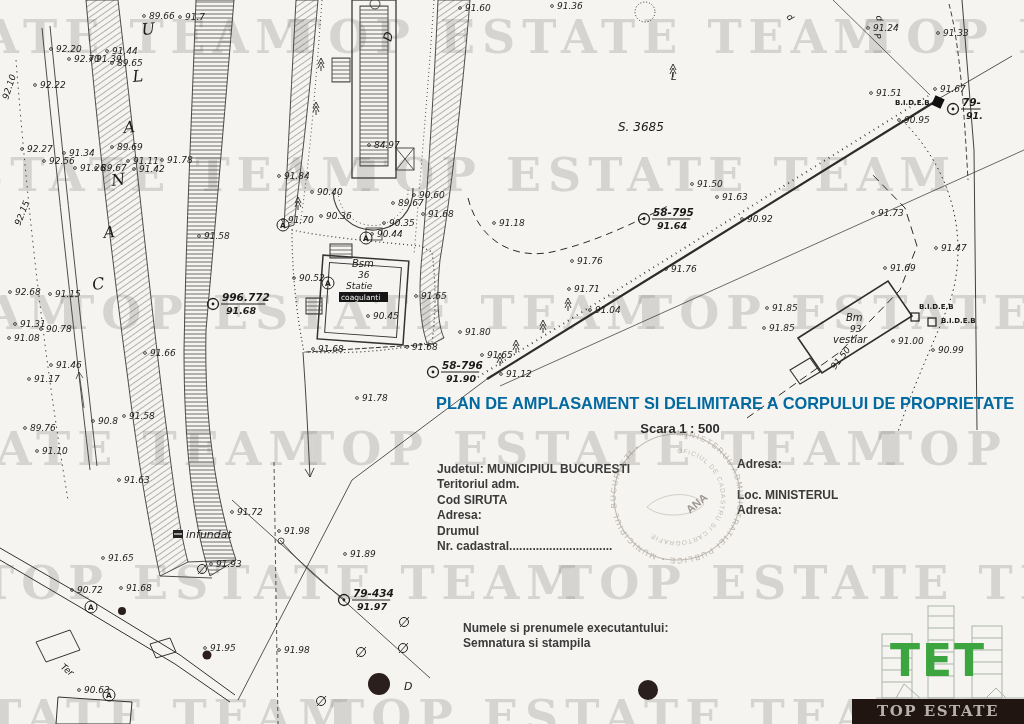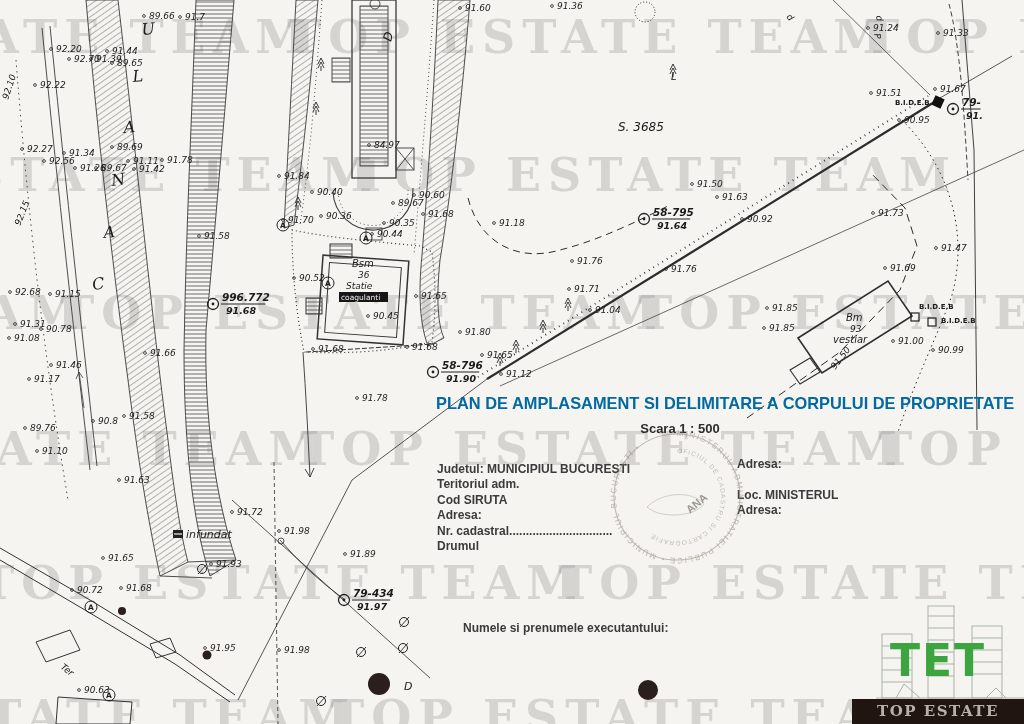--- a/index.html
+++ b/index.html
@@ -401,31 +401,32 @@
       <use href="#tree" x="670" y="64"></use>
     </svg>
 
   <div class="form" id="title">PLAN DE AMPLASAMENT SI DELIMITARE A CORPULUI DE PROPRIETATE</div>
   <div class="form" id="scale">Scara 1 : 500</div>
   <div class="form" id="left-fields">
       <div>Judetul: MUNICIPIUL BUCURESTI</div>
       <div>Teritoriul adm.</div>
       <div>Cod SIRUTA</div>
       <div>Adresa:</div>
+      <div>Drumul</div>
       <div>Nr. cadastral...............................</div>
-      <div>Drumul</div>
     </div>
   <div class="form" id="right-fields">
       <div>Adresa:</div>
       <div>&nbsp;</div>
       <div>Loc. MINISTERUL</div>
       <div>Adresa:</div>
     </div>
   <div class="form" id="exec-fields">
       <div>Numele si prenumele executantului:</div>
+      <div>Semnatura si stampila</div>
     </div>
 
   <svg id="stamp" width="180" height="170" viewBox="0 0 180 170">
     <defs>
       <path id="ringp" d="M 85,24 a 61,61 0 1 1 -0.12,0"></path>
       <path id="ringp2" d="M 85,41 a 44,44 0 1 1 -0.12,0"></path>
     </defs>
     <circle cx="85" cy="85" r="63" fill="none" stroke="#94897f" stroke-width="1.1"></circle>
     <path d="M55,95 C70,80 100,78 112,92 C104,104 70,108 55,95" fill="none" stroke="#a39a90" stroke-width="0.8"></path>
     <text font-size="8" letter-spacing="1.5" fill="#8a7f75" font-family="Liberation Sans,sans-serif">

